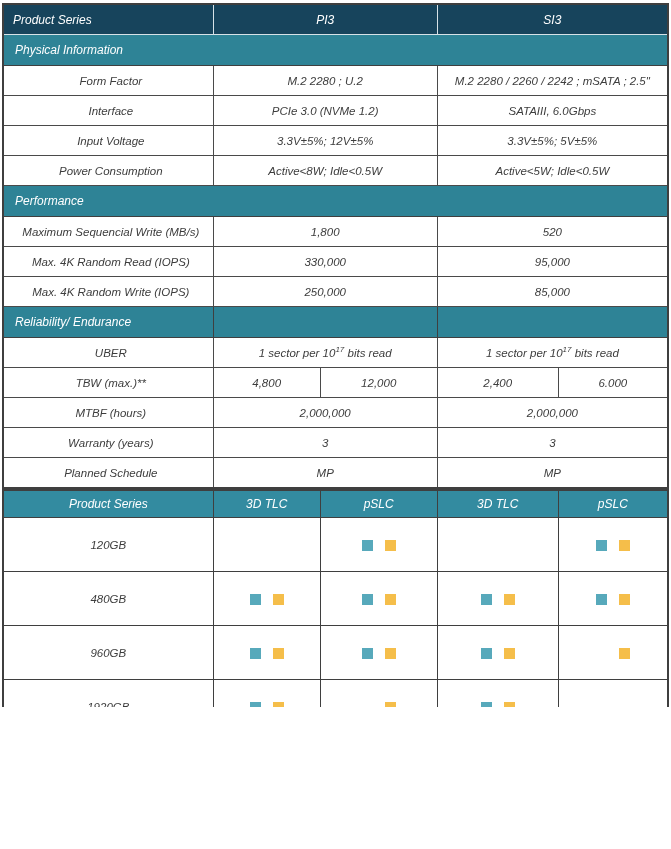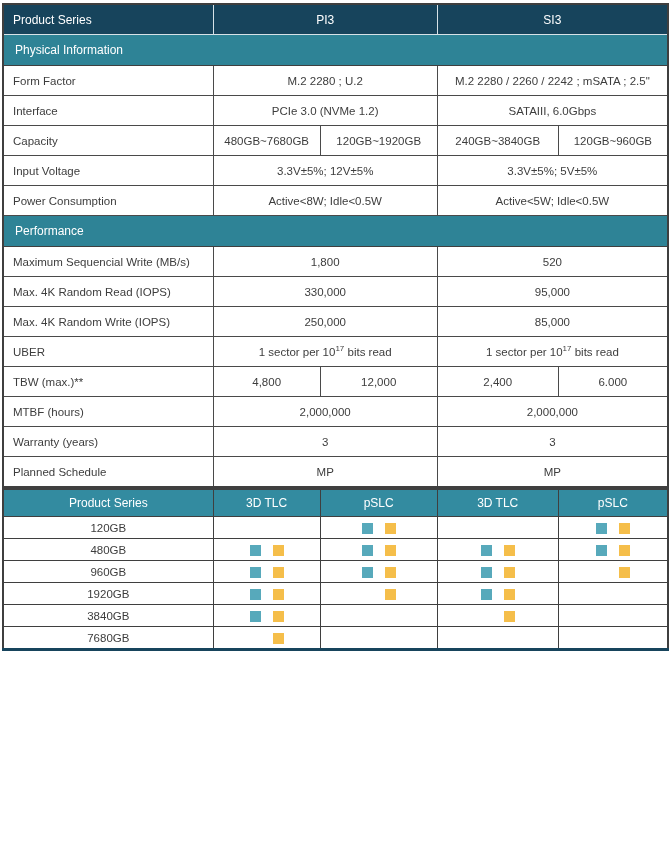--- a/index.html
+++ b/index.html
@@ -1,41 +1,41 @@
 <!DOCTYPE html>
 <html><head>
 <meta charset="utf-8">
 <style>
   html,body { margin:0; padding:0; background:#ffffff; font-family:"Liberation Sans",sans-serif; color:#3d3d3d; }
-  .page { width:671px; height:707px; box-sizing:border-box; padding:3px 2px 0 2px; }
+  .page { width:671px; height:707px; box-sizing:border-box; padding:3px 2px 0 2px;font-style:italic; }
 
   table { border-collapse:collapse; table-layout:fixed; width:667px; }
 
   
   .spec { border:2px solid #3f3f3f; }
   .spec td, .spec th { border:1px solid #4a4a4a; font-size:11.5px; font-weight:normal;
                        text-align:center; padding:1px 4px; height:27px; overflow:hidden; }
-  .spec .lbl { text-align:left; padding-left:9px; }
+  .spec .lbl { text-align:center; padding-left:9px; }
   .spec .hdr { background:#17445C; color:#ffffff; border:1px solid #d7e2e7; font-size:12px; text-align:center; }
   .spec .hdr.lbl { text-align:left; }
   .spec .band { background:#2E8396; color:#ffffff; text-align:left; padding-left:11px;
                 font-size:12px; height:28px; border:1px solid #3f3f3f; }
   .spec .band.empty { padding:0; }
   .spec sup { font-size:8px; vertical-align:super; line-height:0; }
 
   
   .legend { display:flex; align-items:center; margin:15px 0 11px 13px; font-size:12px; color:#4a4a4a; }
   .legend .item { display:flex; align-items:center; margin-right:31px; }
   .legend .sq { width:12px; height:12px; margin-right:9px; display:inline-block; }
 
   
   .matrix { border:2px solid #3f3f3f; border-bottom:3px solid #17445C; }
   .matrix th { background:#338BA0; color:#ffffff; border:1px solid #3f3f3f; height:24px;
                font-weight:normal; font-size:12px; text-align:center; }
-  .matrix td { border:1px solid #3f3f3f; height:21px; font-size:11.5px; text-align:center; padding:0; }
+  .matrix td { border:1px solid #3f3f3f; height:21px; font-size:11.5px; text-align:center; padding:16px; }
   .matrix .slot { display:inline-block; width:11px; height:11px; margin:0 6px; vertical-align:middle; }
   .matrix .slot.off { visibility:hidden; }
 </style>
 </head>
 <body>
 
 <div class="page">
 
   <table class="spec">
     <colgroup>
@@ -58,27 +58,20 @@
           <td class="lbl">Form Factor</td>
           <td colspan="2">M.2 2280 ; U.2</td>
           <td colspan="2">M.2 2280 / 2260 / 2242 ; mSATA ; 2.5"</td>
         </tr>
         <tr>
           <td class="lbl">Interface</td>
           <td colspan="2">PCIe 3.0  (NVMe 1.2)</td>
           <td colspan="2">SATAIII, 6.0Gbps</td>
         </tr>
         <tr>
-          <td class="lbl">Capacity</td>
-          <td>480GB~7680GB</td>
-          <td>120GB~1920GB</td>
-          <td>240GB~3840GB</td>
-          <td>120GB~960GB</td>
-        </tr>
-        <tr>
           <td class="lbl">Input Voltage</td>
           <td colspan="2">3.3V±5%; 12V±5%</td>
           <td colspan="2">3.3V±5%; 5V±5%</td>
         </tr>
         <tr>
           <td class="lbl">Power Consumption</td>
           <td colspan="2">Active&lt;8W; Idle&lt;0.5W</td>
           <td colspan="2">Active&lt;5W; Idle&lt;0.5W</td>
         </tr>
         <tr>
@@ -91,20 +84,25 @@
         </tr>
         <tr>
           <td class="lbl">Max. 4K Random Read (IOPS)</td>
           <td colspan="2">330,000</td>
           <td colspan="2">95,000</td>
         </tr>
         <tr>
           <td class="lbl">Max. 4K Random Write (IOPS)</td>
           <td colspan="2">250,000</td>
           <td colspan="2">85,000</td>
+        </tr>
+        <tr>
+          <td class="band">Reliability/ Endurance</td>
+          <td class="band empty" colspan="2"></td>
+          <td class="band empty" colspan="2"></td>
         </tr>
         <tr>
           <td class="lbl">UBER</td>
           <td colspan="2">1 sector per 10<sup>17</sup> bits read</td>
           <td colspan="2">1 sector per 10<sup>17</sup> bits read</td>
         </tr>
         <tr>
           <td class="lbl">TBW (max.)**</td>
           <td>4,800</td>
           <td>12,000</td>

